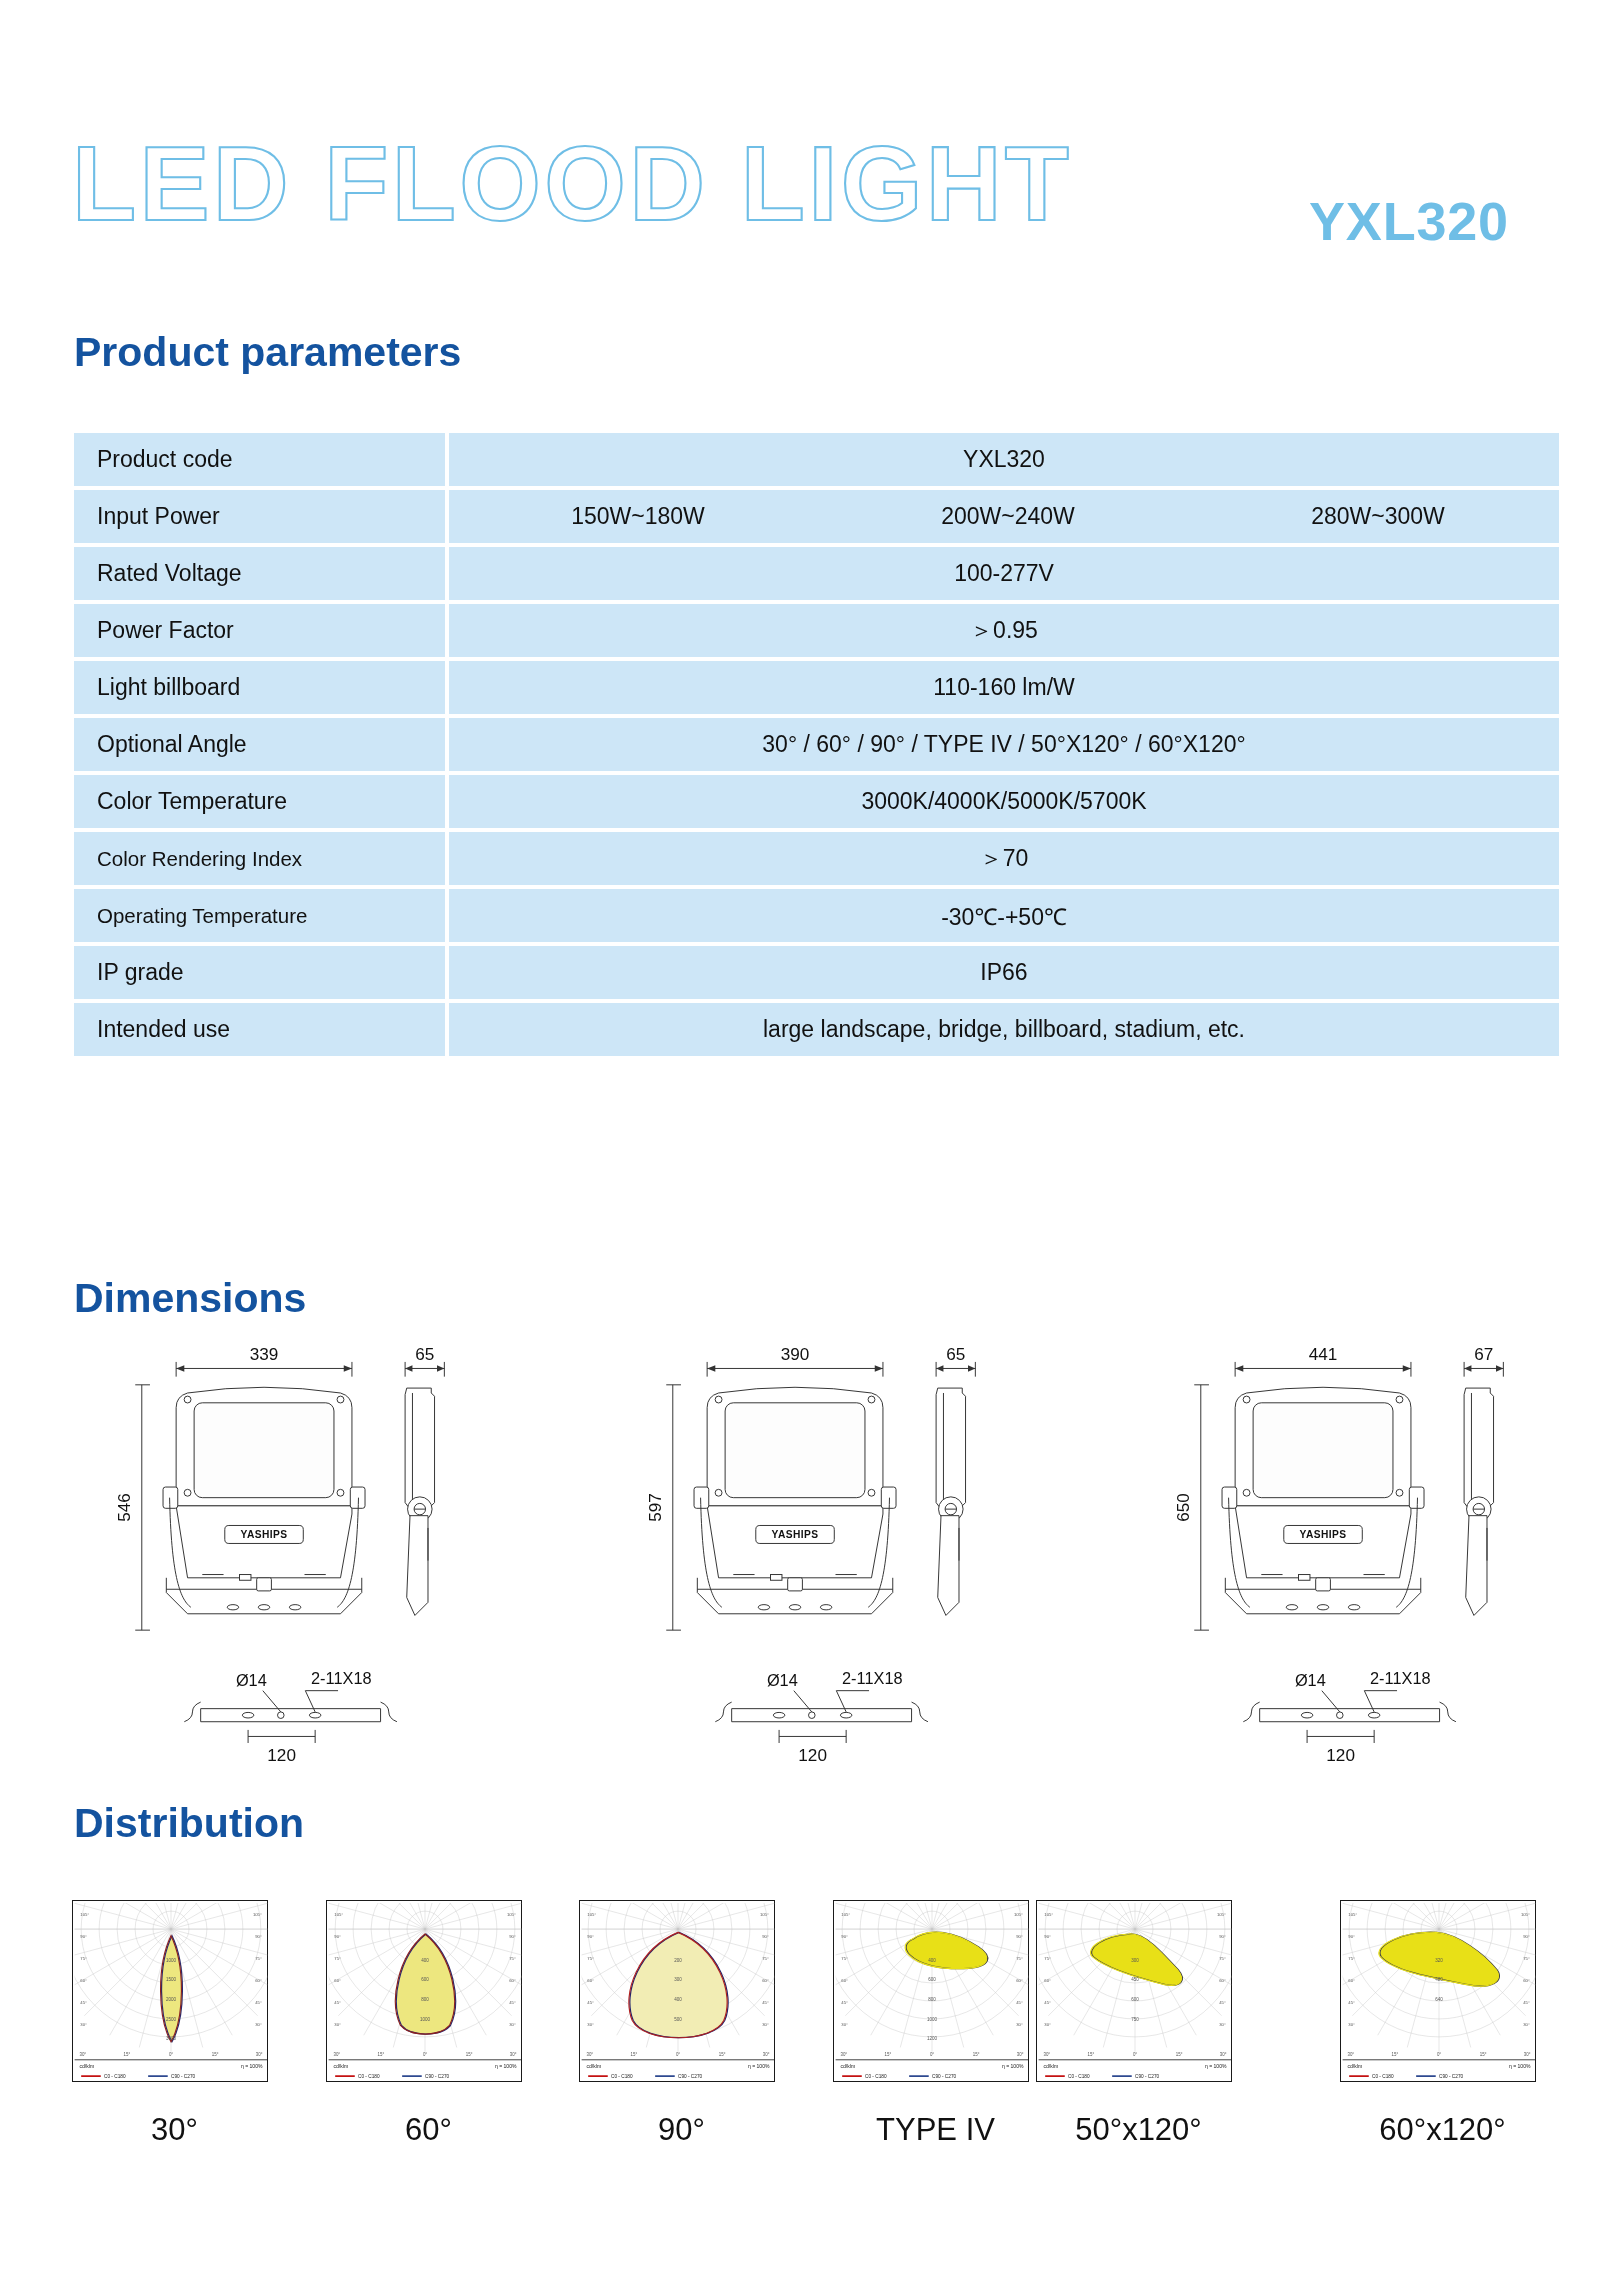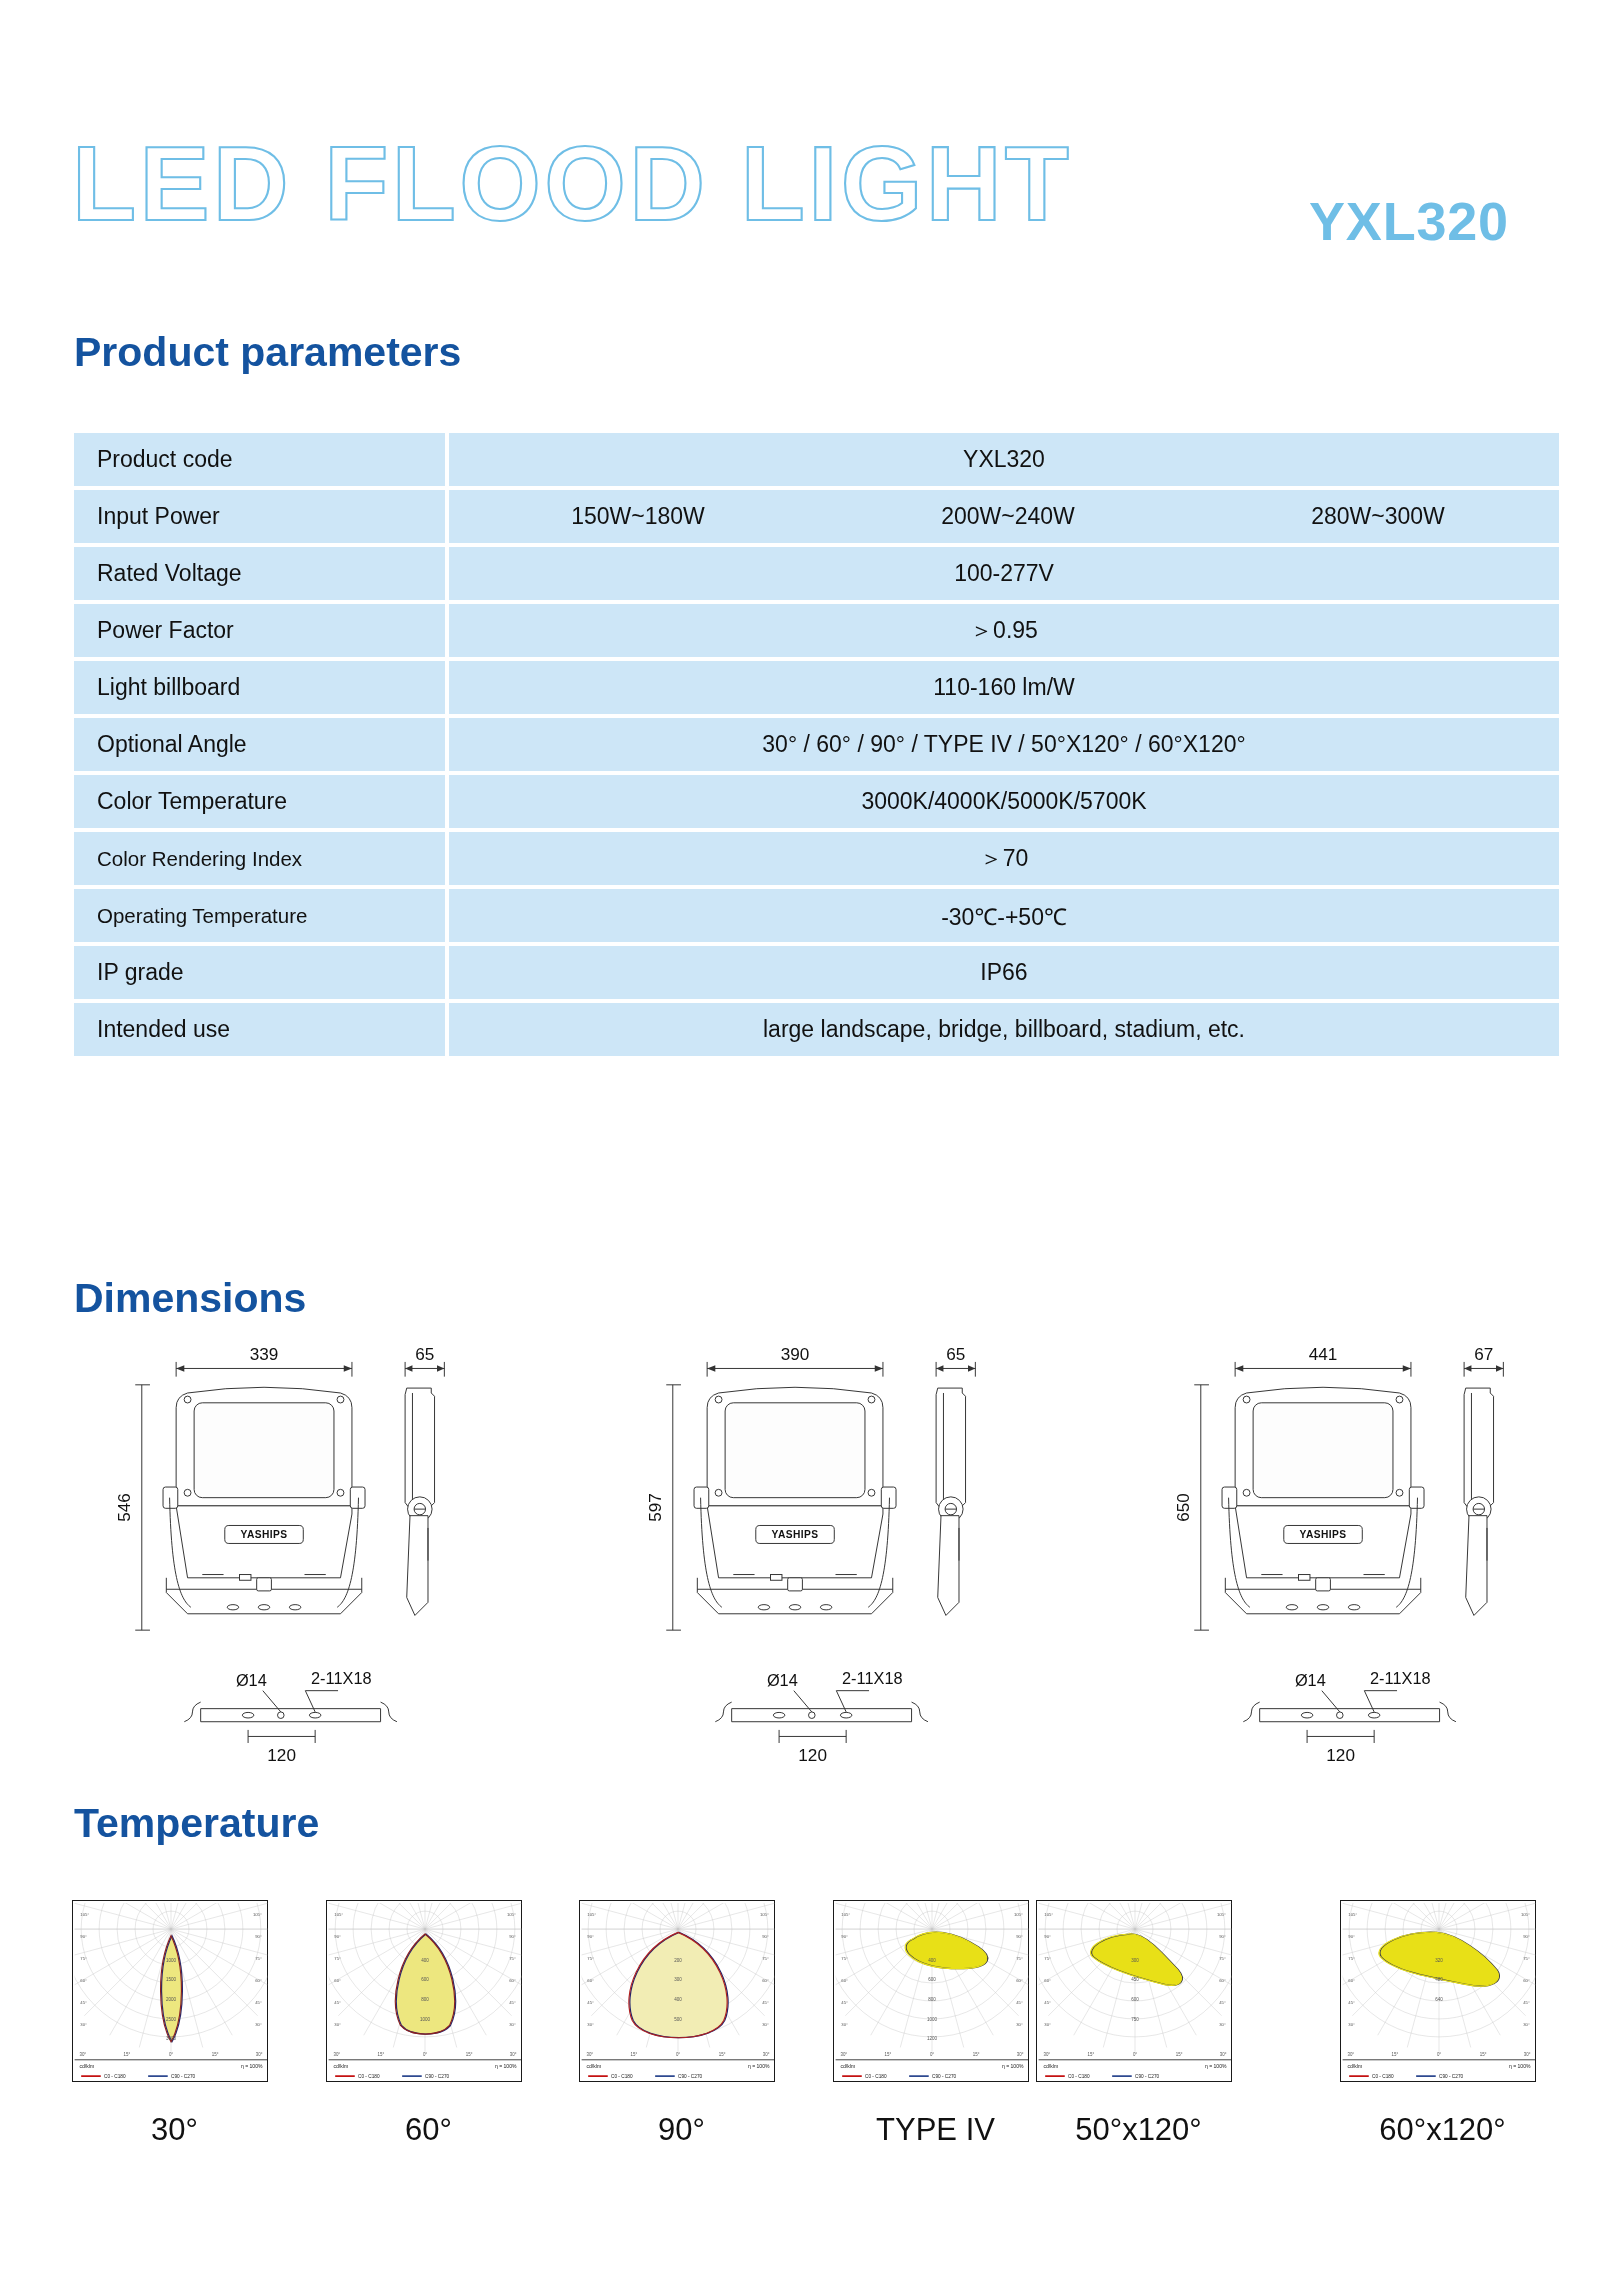--- a/index.html
+++ b/index.html
@@ -382,21 +382,21 @@
       <line x1="278" y1="426" x2="318" y2="426" stroke="#333" stroke-width="1.2"></line>
       <text x="212" y="420" font-size="20" text-anchor="middle" font-family="&quot;Liberation Sans&quot;, sans-serif" fill="#111">Ø14</text>
       <text x="322" y="418" font-size="20" text-anchor="middle" font-family="&quot;Liberation Sans&quot;, sans-serif" fill="#111">2-11X18</text>
       <line x1="208" y1="482" x2="290" y2="482" stroke="#333" stroke-width="1.2"></line>
       <line x1="208" y1="474" x2="208" y2="490" stroke="#333" stroke-width="1.2"></line>
       <line x1="290" y1="474" x2="290" y2="490" stroke="#333" stroke-width="1.2"></line>
       <text x="249" y="512" font-size="21" text-anchor="middle" font-family="&quot;Liberation Sans&quot;, sans-serif" fill="#111">120</text>
     </svg>
   </div>
 
-<div class="section-heading" id="heading-dist">Temperature</div>
+<div class="section-heading" id="heading-dist">Distribution</div>
 
 <div class="dist-item" id="dist-0">
     <div class="polar-box"><svg width="196" height="182" viewBox="0 0 240 222">
         <defs>
           <clipPath id="clip0">
             <rect x="2" y="2" width="236" height="194"></rect>
           </clipPath>
         </defs>
         <g clip-path="url(#clip0)">
           <circle cx="120" cy="34" r="22" fill="none" stroke="#c9c9c9" stroke-width="0.55"></circle>

